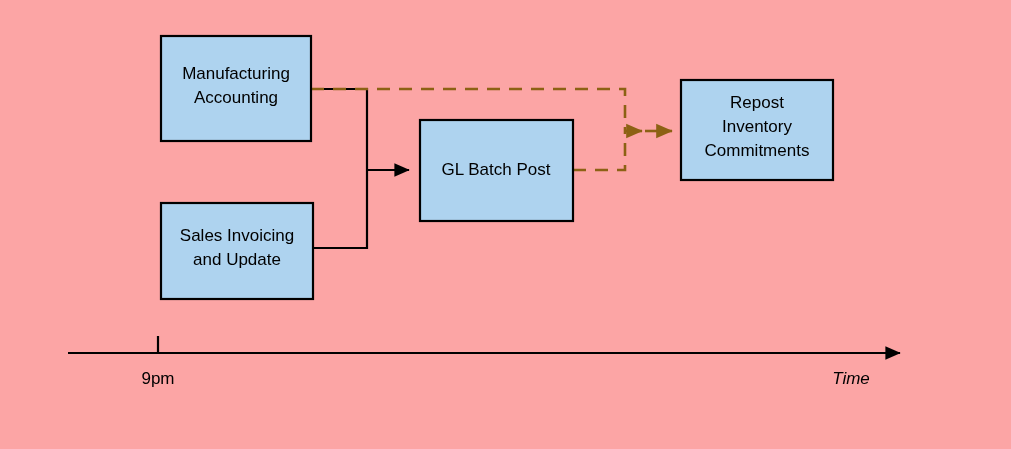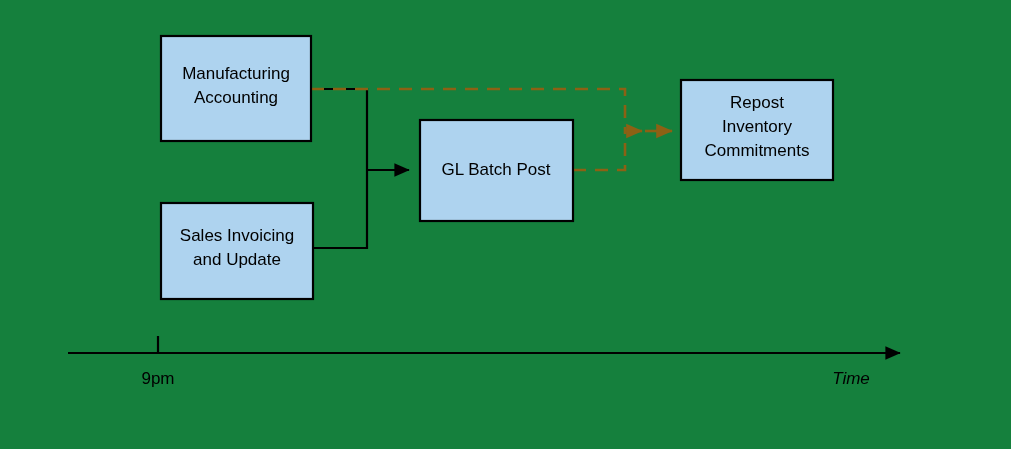--- a/index.html
+++ b/index.html
@@ -10,21 +10,21 @@
   body {
     width: 1011px;
     height: 449px;
     font-family: "Liberation Sans", sans-serif;
     overflow: hidden;
   }
   #diagram-root {
     position: relative;
     width: 1011px;
     height: 449px;
-    background: #15803d;
+    background: #fca5a5;
   }
   svg.flow {
     display: block;
     width: 1011px;
     height: 449px;
   }
   .node-rect {
     fill: #aed3ef;
     stroke: #000000;
     stroke-width: 2.2;

